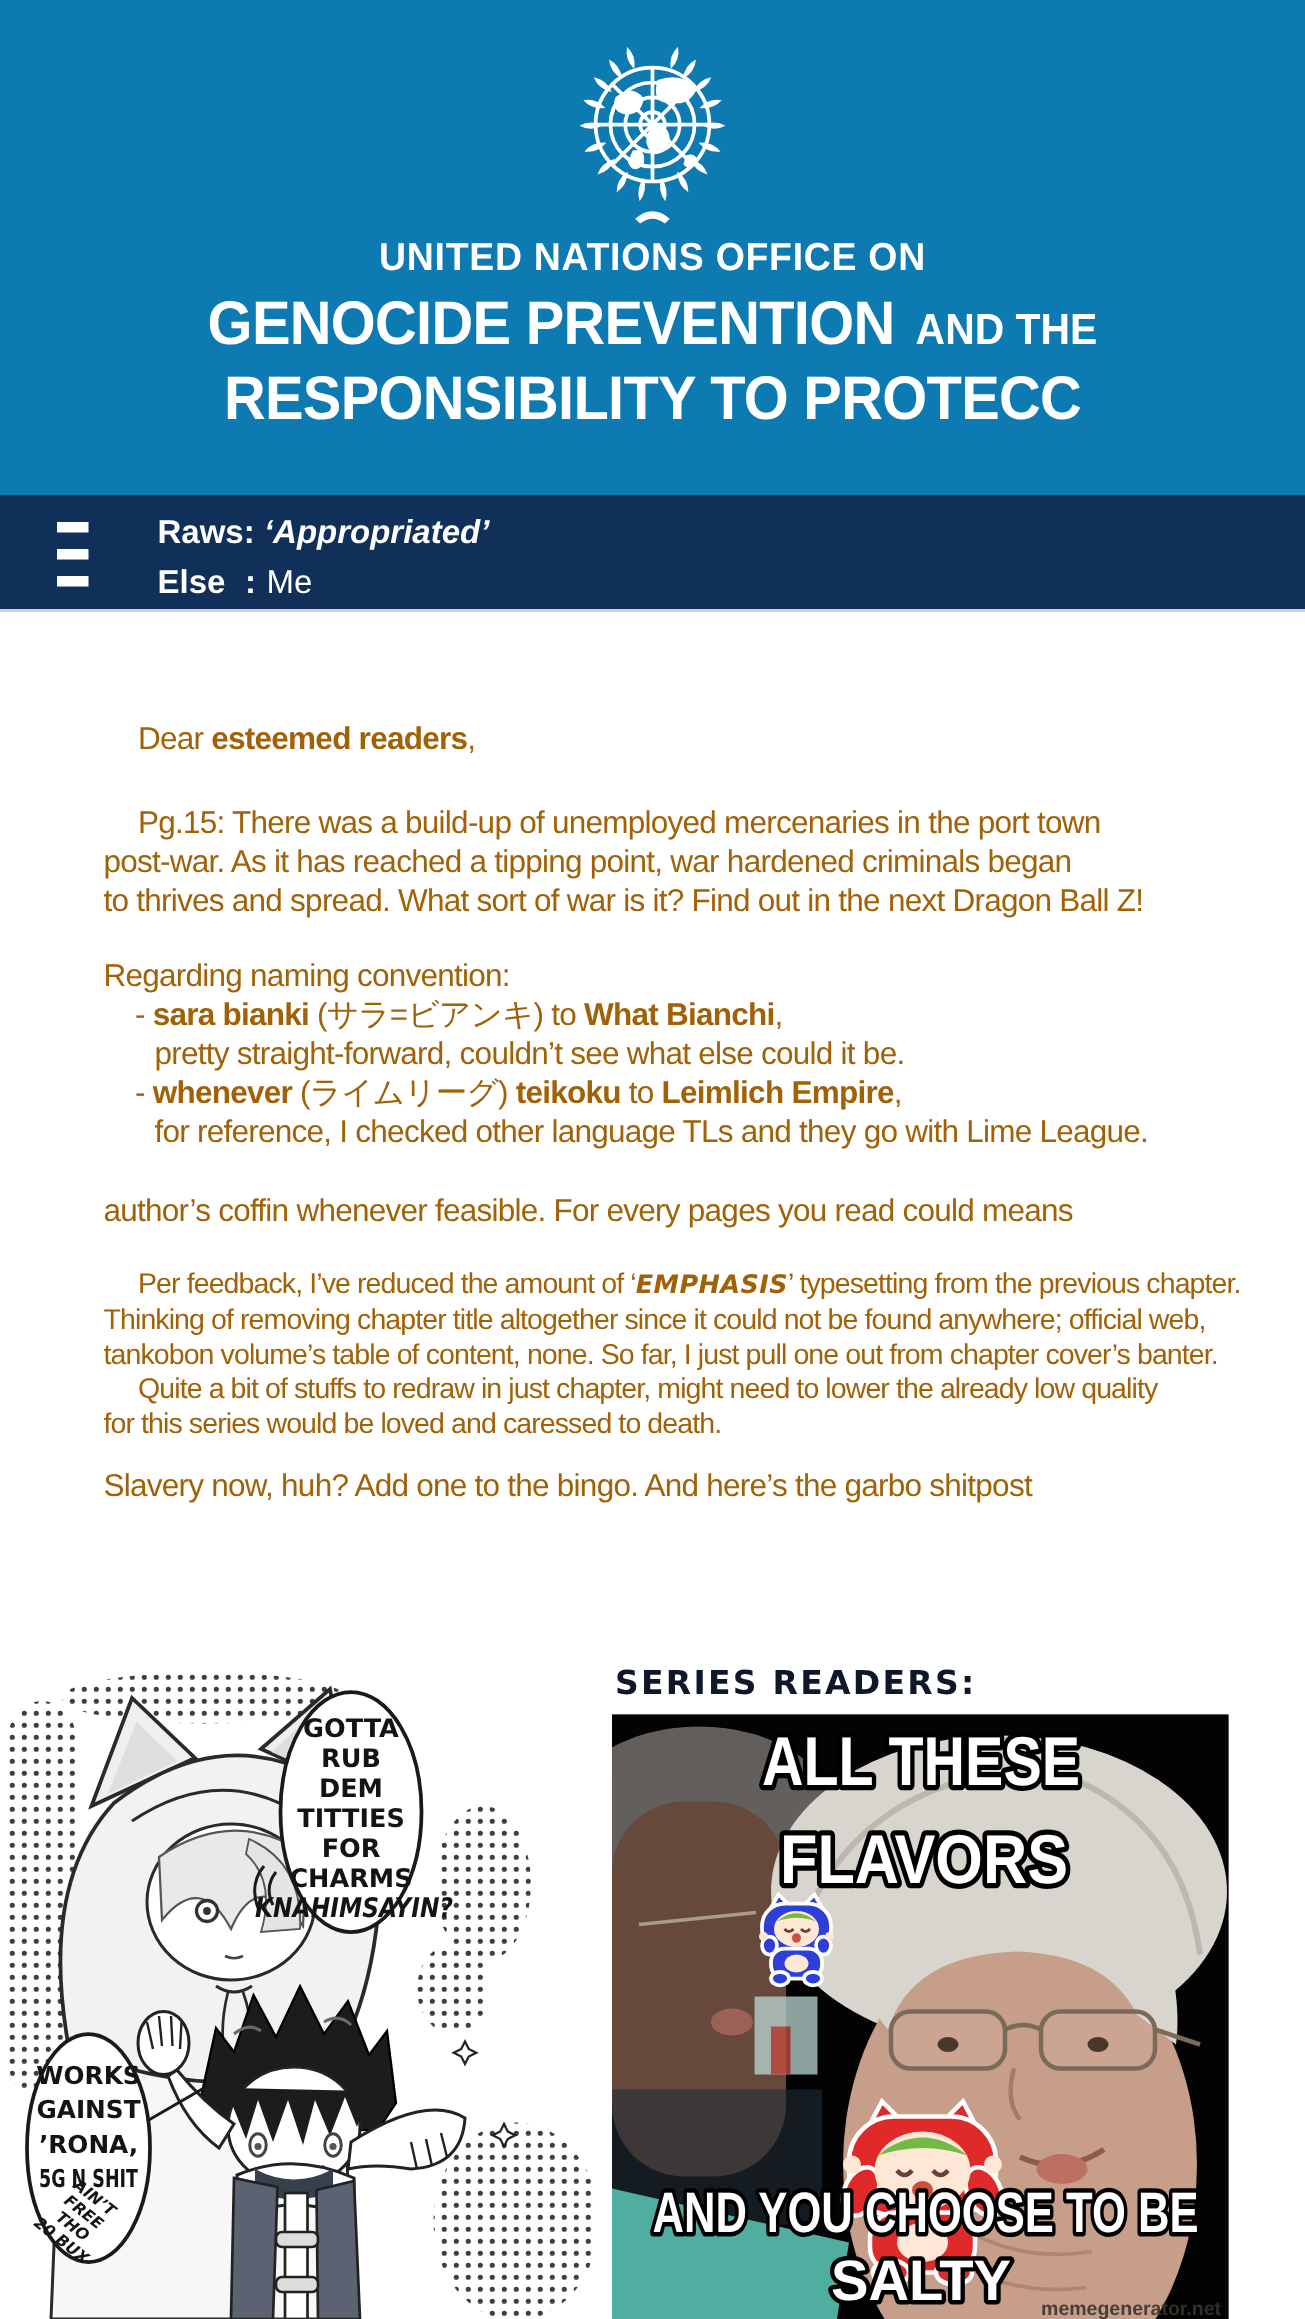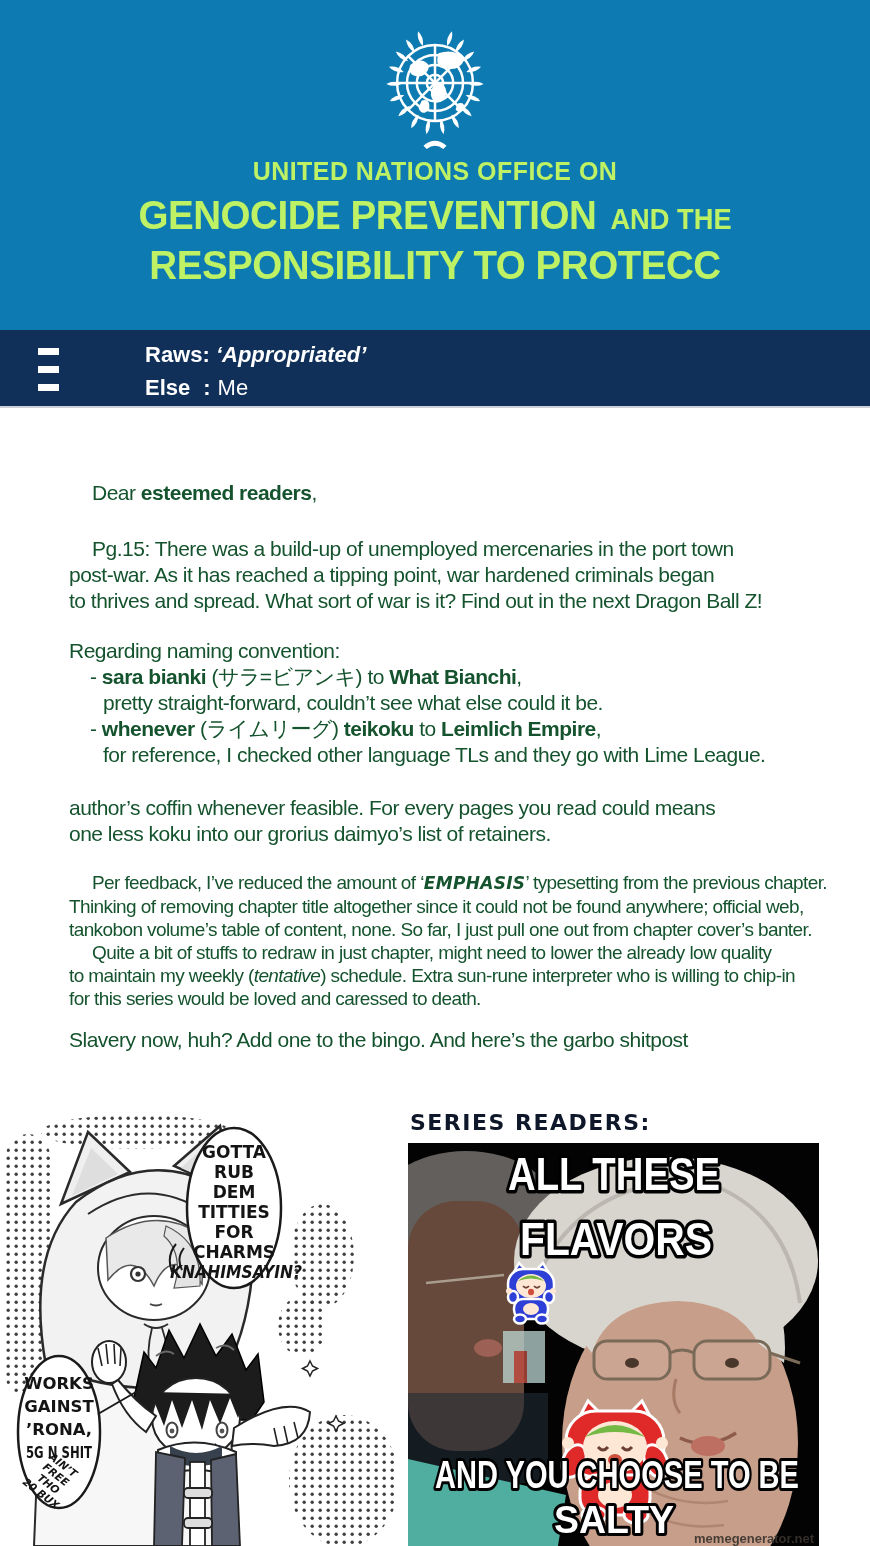--- a/index.html
+++ b/index.html
@@ -3,46 +3,46 @@
 <meta charset="utf-8">
 <style>
   html,body{margin:0;padding:0;}
   body{
     width:870px;height:1546px;position:relative;overflow:hidden;
     background:#ffffff;font-family:"Liberation Sans",sans-serif;
   }
   
   .hero{
     position:absolute;top:0;left:0;width:870px;height:330px;
-    background:#0d7ab1;color:#bef264;text-align:center;
+    background:#0d7ab1;color:#ffffff;text-align:center;
   }
   .un-logo{display:block;margin:22px auto 0;width:190px;height:132px;}
   .org{
     font-size:26px;font-weight:bold;letter-spacing:.5px;margin-top:2px;
     transform:scaleX(.96);
   }
   .tline{font-weight:bold;transform:scaleX(.94);transform-origin:50% 50%;}
   .t1{margin-top:5px;}
   .big{font-size:41px;letter-spacing:-.5px;}
   .mid{font-size:29px;margin-left:15px;letter-spacing:0;}
   .t2{margin-top:3px;}
   
   .bar{
     position:absolute;top:330px;left:0;width:870px;height:78px;
     background:#10305a;color:#fff;border-bottom:2px solid #ccd2da;
     box-sizing:border-box;
   }
   .burger{position:absolute;left:38px;top:18px;width:21px;cursor:pointer;}
   .burger i{display:block;width:21px;height:7px;background:#fff;margin-bottom:11px;}
-  .credits{position:absolute;left:105px;top:8px;font-size:22px;line-height:33px;margin-left:40px;}
+  .credits{position:absolute;left:105px;top:8px;font-size:22px;line-height:33px;}
   .credits .ap{font-weight:bold;font-style:italic;}
   .credits .sep{margin-left:13px;margin-right:7px;}
   
   .notes{
-    position:absolute;top:410px;left:0;width:870px;color:#14532d;
+    position:absolute;top:410px;left:0;width:870px;color:#a16207;
     font-size:21px;line-height:26px;letter-spacing:-.5px;
   }
   .blk{margin-left:69px;white-space:nowrap;}
   .ind{padding-left:23px;}
   .li{padding-left:21px;}
   .lin{padding-left:34px;}
   .m-salut{margin-top:70px;}
   .m-p1{margin-top:30px;}
   .m-name{margin-top:24px;}
   .m-p3{margin-top:27px;}
@@ -140,29 +140,27 @@
   <div class="blk m-name">
     <div>Regarding naming convention:</div>
     <div class="li"><span>- </span><b>sara bianki</b><span> (サラ=ビアンキ) to </span><b>What Bianchi</b><span>,</span></div>
     <div class="lin">pretty straight-forward, couldn’t see what else could it be.</div>
     <div class="li"><span>- </span><b>whenever</b><span> (ライムリーグ) </span><b>teikoku</b><span> to </span><b>Leimlich Empire</b><span>,</span></div>
     <div class="lin">for reference, I checked other language TLs and they go with Lime League.</div>
   </div>
 
   <div class="blk m-p3">
     <div>author’s coffin whenever feasible. For every pages you read could means</div>
-    <div>one less koku into our grorius daimyo’s list of retainers.</div>
   </div>
 
   <div class="blk small m-small">
     <div class="ind"><span>Per feedback, I’ve reduced the amount of ‘</span><span class="emph">EMPHASIS</span><span>’ typesetting from the previous chapter.</span></div>
     <div>Thinking of removing chapter title altogether since it could not be found anywhere; official web,</div>
     <div>tankobon volume’s table of content, none. So far, I just pull one out from chapter cover’s banter.</div>
     <div class="ind">Quite a bit of stuffs to redraw in just chapter, might need to lower the already low quality</div>
-    <div><span>to maintain my weekly (</span><span class="it">tentative</span><span>) schedule. Extra sun-rune interpreter who is willing to chip-in</span></div>
     <div>for this series would be loved and caressed to death.</div>
   </div>
 
   <div class="blk m-close">Slavery now, huh? Add one to the bingo. And here’s the garbo shitpost</div>
 </main>
 
 <svg class="manga-panel" viewBox="0 0 392 430" aria-hidden="true">
   <defs>
     <pattern id="dots" width="8" height="8" patternUnits="userSpaceOnUse">
       <circle cx="2.2" cy="2.2" r="1.7" fill="#2a2a2a"></circle>

